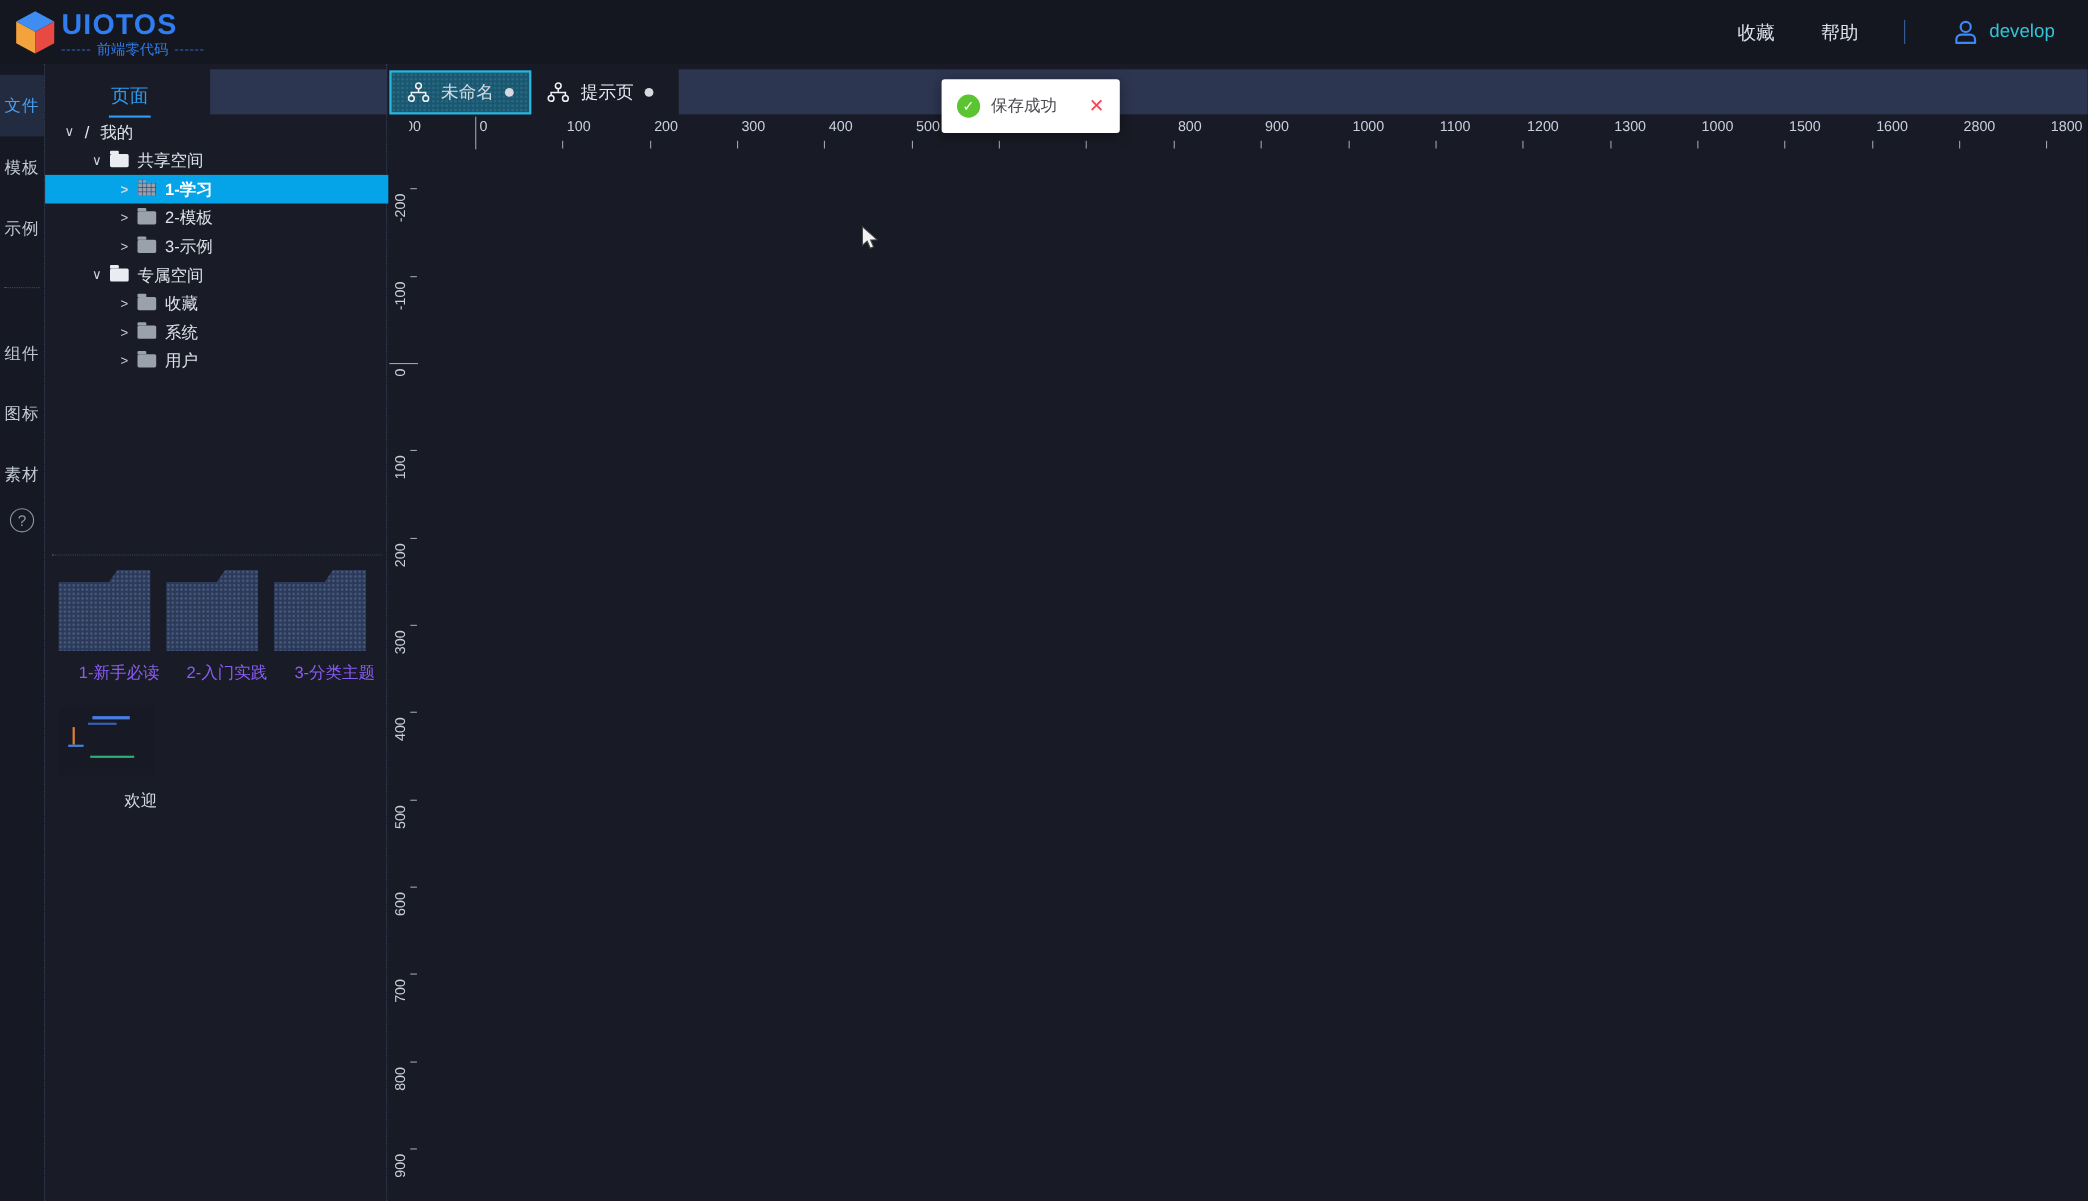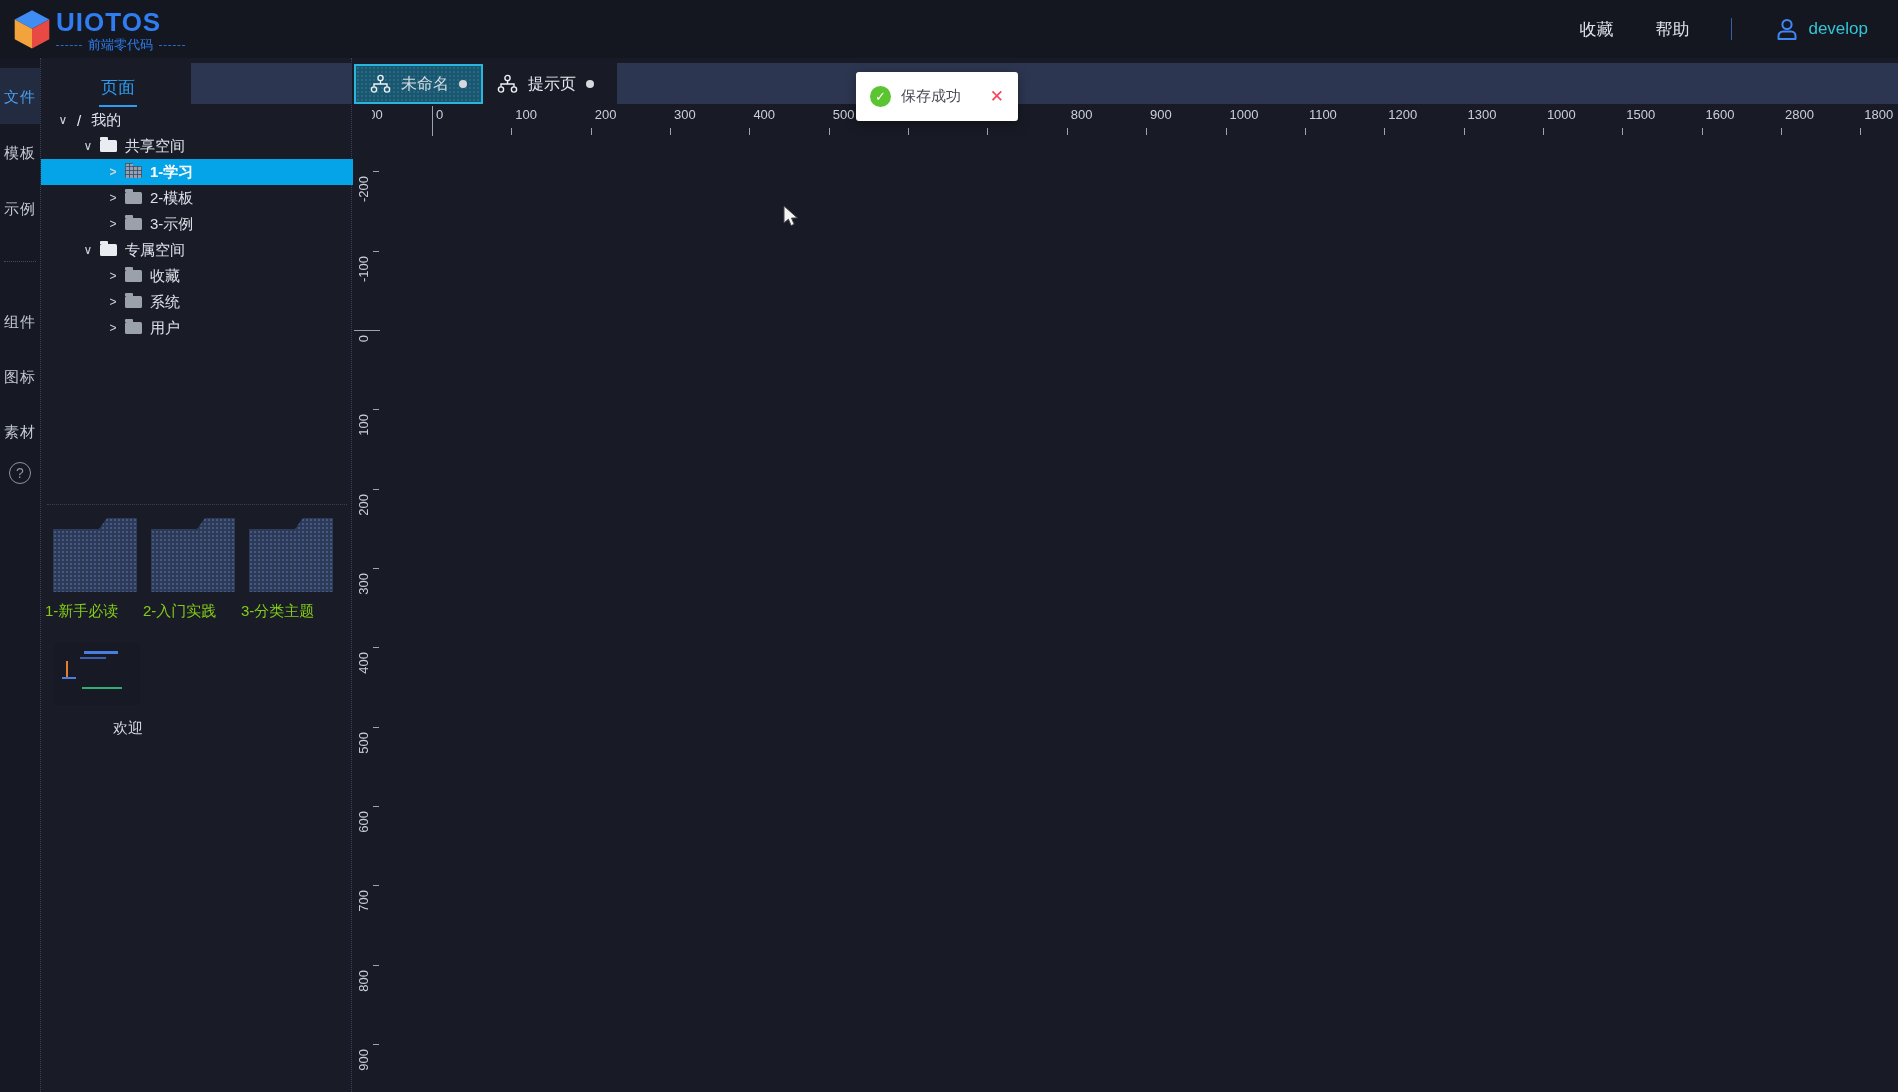--- a/index.html
+++ b/index.html
@@ -48,21 +48,21 @@
   .fico.grid  { background:#95a0b0;
     background-image:linear-gradient(rgba(45,65,95,.7) 1px, transparent 1px),linear-gradient(90deg, rgba(45,65,95,.7) 1px, transparent 1px);
     background-size:4px 4px; }
   .slash-ico { color:#e9ecf0; font-size:15px; margin:0 10px 0 6px; flex:none; }
 
   .panel-div { position:absolute; left:6px; width:300px; border-top:1px dotted #39415a; }
 
   .shortcut-folder { position:absolute; width:84px; height:74px; background:#2c3a57; cursor:pointer;
     clip-path:polygon(0 15%, 55% 15%, 64% 0, 100% 0, 100% 100%, 0 100%);
     background-image:radial-gradient(rgba(125,160,230,.30) 1px, transparent 1.25px); background-size:4px 4px; }
-  .shortcut-label { position:absolute; width:100px; text-align:left; color:#84cc16; font-size:15px; cursor:pointer; }
+  .shortcut-label { position:absolute; width:100px; text-align:right; color:#8b5cf6; font-size:15px; cursor:pointer; }
 
   .welcome-thumb { position:absolute; left:13px; top:585px; width:86px; height:62px; background:#171a24; cursor:pointer; }
   .wt-mark { position:absolute; }
   .welcome-label { position:absolute; left:72px; top:661px; color:#d3d8e0; font-size:15px; cursor:pointer; }
 
   .panel-footer { position:absolute; left:0; top:1002px; width:312px; height:32px; }
   .pf-search { position:absolute; left:17px; top:6px; color:#767d8a; font-size:15px; cursor:pointer; }
   .pf-path { position:absolute; left:95px; top:6px; color:#9aa1ac; font-size:15px; }
   .pf-slider { position:absolute; left:245px; top:0; width:64px; height:30px; cursor:pointer; }
   .pf-track-l { position:absolute; left:0; top:13px; width:20px; height:4px; background:#1e88e5; }

